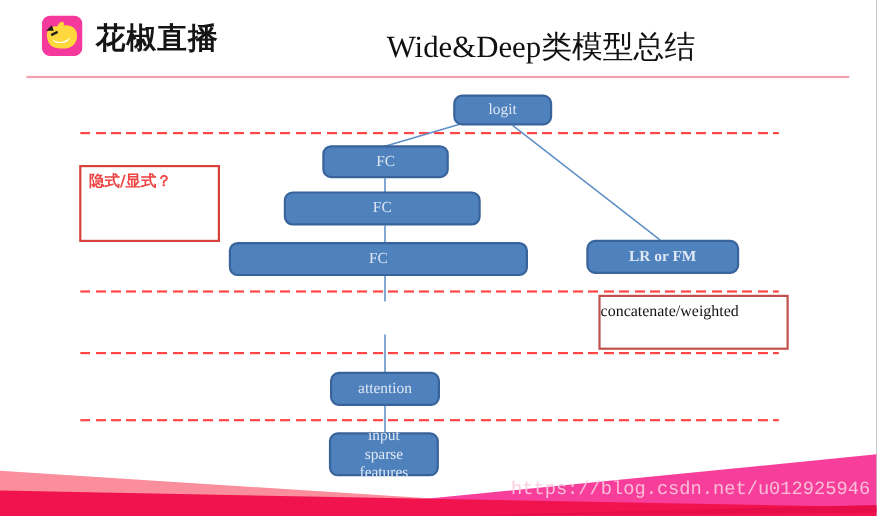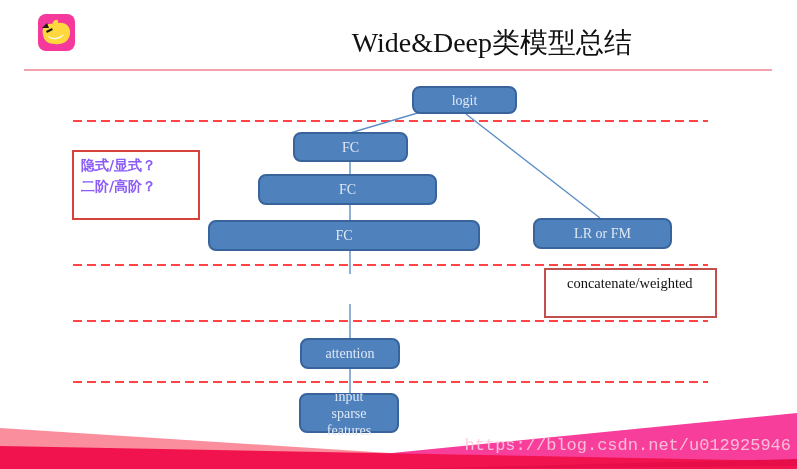--- a/index.html
+++ b/index.html
@@ -17,36 +17,36 @@
 
   
   .dash{position:absolute;left:73px;width:635px;height:2px;
     background:repeating-linear-gradient(90deg,#FF4545 0px,#FF4545 9px,transparent 9px,transparent 14px);}
   #dash1{top:120px;} #dash2{top:264px;} #dash3{top:320px;} #dash4{top:381px;}
 
   
   .node{position:absolute;background:#4F81BD;border:2px solid #38639B;border-radius:8px;
     color:#DEE8F4;font-size:14px;display:flex;align-items:center;justify-content:center;
     text-align:center;box-sizing:border-box;line-height:17px;}
-  #n-logit{left:412px;top:86px;width:105px;height:28px;text-align:center;}
+  #n-logit{left:412px;top:86px;width:90px;height:28px;text-align:center;}
   #n-fc1{left:293px;top:132px;width:115px;height:30px;}
   #n-fc2{left:258px;top:174px;width:179px;height:31px;}
   #n-fc3{left:208px;top:220px;width:272px;height:31px;}
-  #n-lrfm{left:533px;top:218px;width:139px;height:31px;}
+  #n-lrfm{left:533px;top:218px;width:139px;height:31px;font-weight:bold;}
   #n-stack{left:167px;top:273px;width:368px;height:31px;}
   #n-emb{left:300px;top:338px;width:100px;height:31px;}
   #n-input{left:299px;top:393px;width:100px;height:40px;padding:2px 20px;}
 
   
   #ann-left{position:absolute;left:72px;top:150px;width:128px;height:70px;box-sizing:border-box;
     border:2px solid #D5433A;background:#fff;padding:3px 7px;
-    font-family:"DejaVu Sans",sans-serif;font-weight:bold;font-size:14px;color:#8b5cf6;}
+    font-family:"DejaVu Sans",sans-serif;font-weight:bold;font-size:14px;color:#ef4444;}
   #ann-left div{line-height:21px;white-space:nowrap;}
   #ann-right{position:absolute;left:544px;top:268px;width:173px;height:50px;box-sizing:border-box;
-    border:2px solid #C0504D;background:#fff;padding:3px 21px;
+    border:2px solid #C0504D;background:#fff;padding:3px 0;
     font-size:14.5px;color:#111;}
   #ann-right div{line-height:21px;white-space:nowrap;}
 
   svg.layer{position:absolute;left:0;top:0;width:797px;height:469px;pointer-events:none;}
 
   
   #watermark{position:absolute;right:6px;top:436px;font-family:Liberation Mono, monospace;
     font-size:17px;color:#FBCADF;opacity:.9;white-space:nowrap;}
 </style>
 </head>
@@ -61,20 +61,21 @@
     <polygon points="400,469 797,459 797,466 400,469" fill="#E60D48"></polygon>
   </svg>
 
   <svg id="logo" viewBox="0 0 37 37">
     <rect x="0" y="0" width="37" height="37" rx="8" fill="#F5389B"></rect>
     <path d="M5,21 C3,13 9,9 14,10 C16,5 21,4 20,9 C28,8 33,13 32,20 C31,28 24,31 17,30 C10,30 6,27 5,21 Z" fill="#FFD83D"></path>
     <path d="M4,14 L9,9 L11,14 Z" fill="#1b1b1b"></path>
     <path d="M8,17 L14,14 L14.8,16 L9,19 Z" fill="#1b1b1b"></path>
     <path d="M10,22 Q17,27 26,20 Q23,26 15,25 Q11,24.5 10,22 Z" fill="#ffffff"></path>
   </svg>
+  <div id="brand">花椒直播</div>
   <div id="title">Wide&amp;Deep类模型总结</div>
   <div id="title-rule"></div>
 
   <div id="dash1" class="dash"></div>
   <div id="dash2" class="dash"></div>
   <div id="dash3" class="dash"></div>
   <div id="dash4" class="dash"></div>
 
   <svg class="layer" viewBox="0 0 797 469">
     <g stroke="#5E8FC6" stroke-width="1.4" fill="none">
@@ -91,20 +92,19 @@
   <div id="n-logit" class="node">logit</div>
   <div id="n-fc1" class="node">FC</div>
   <div id="n-fc2" class="node">FC</div>
   <div id="n-fc3" class="node">FC</div>
   <div id="n-lrfm" class="node">LR or FM</div>
   <div id="n-emb" class="node">attention</div>
   <div id="n-input" class="node">input sparse features</div>
 
   <div id="ann-left">
     <div>隐式/显式？</div>
-    <div>二阶/高阶？</div>
   </div>
   <div id="ann-right">
     <div>concatenate/weighted</div>
   </div>
 
   <div id="watermark">https://blog.csdn.net/u012925946</div>
 </div>
 
 </body></html>

